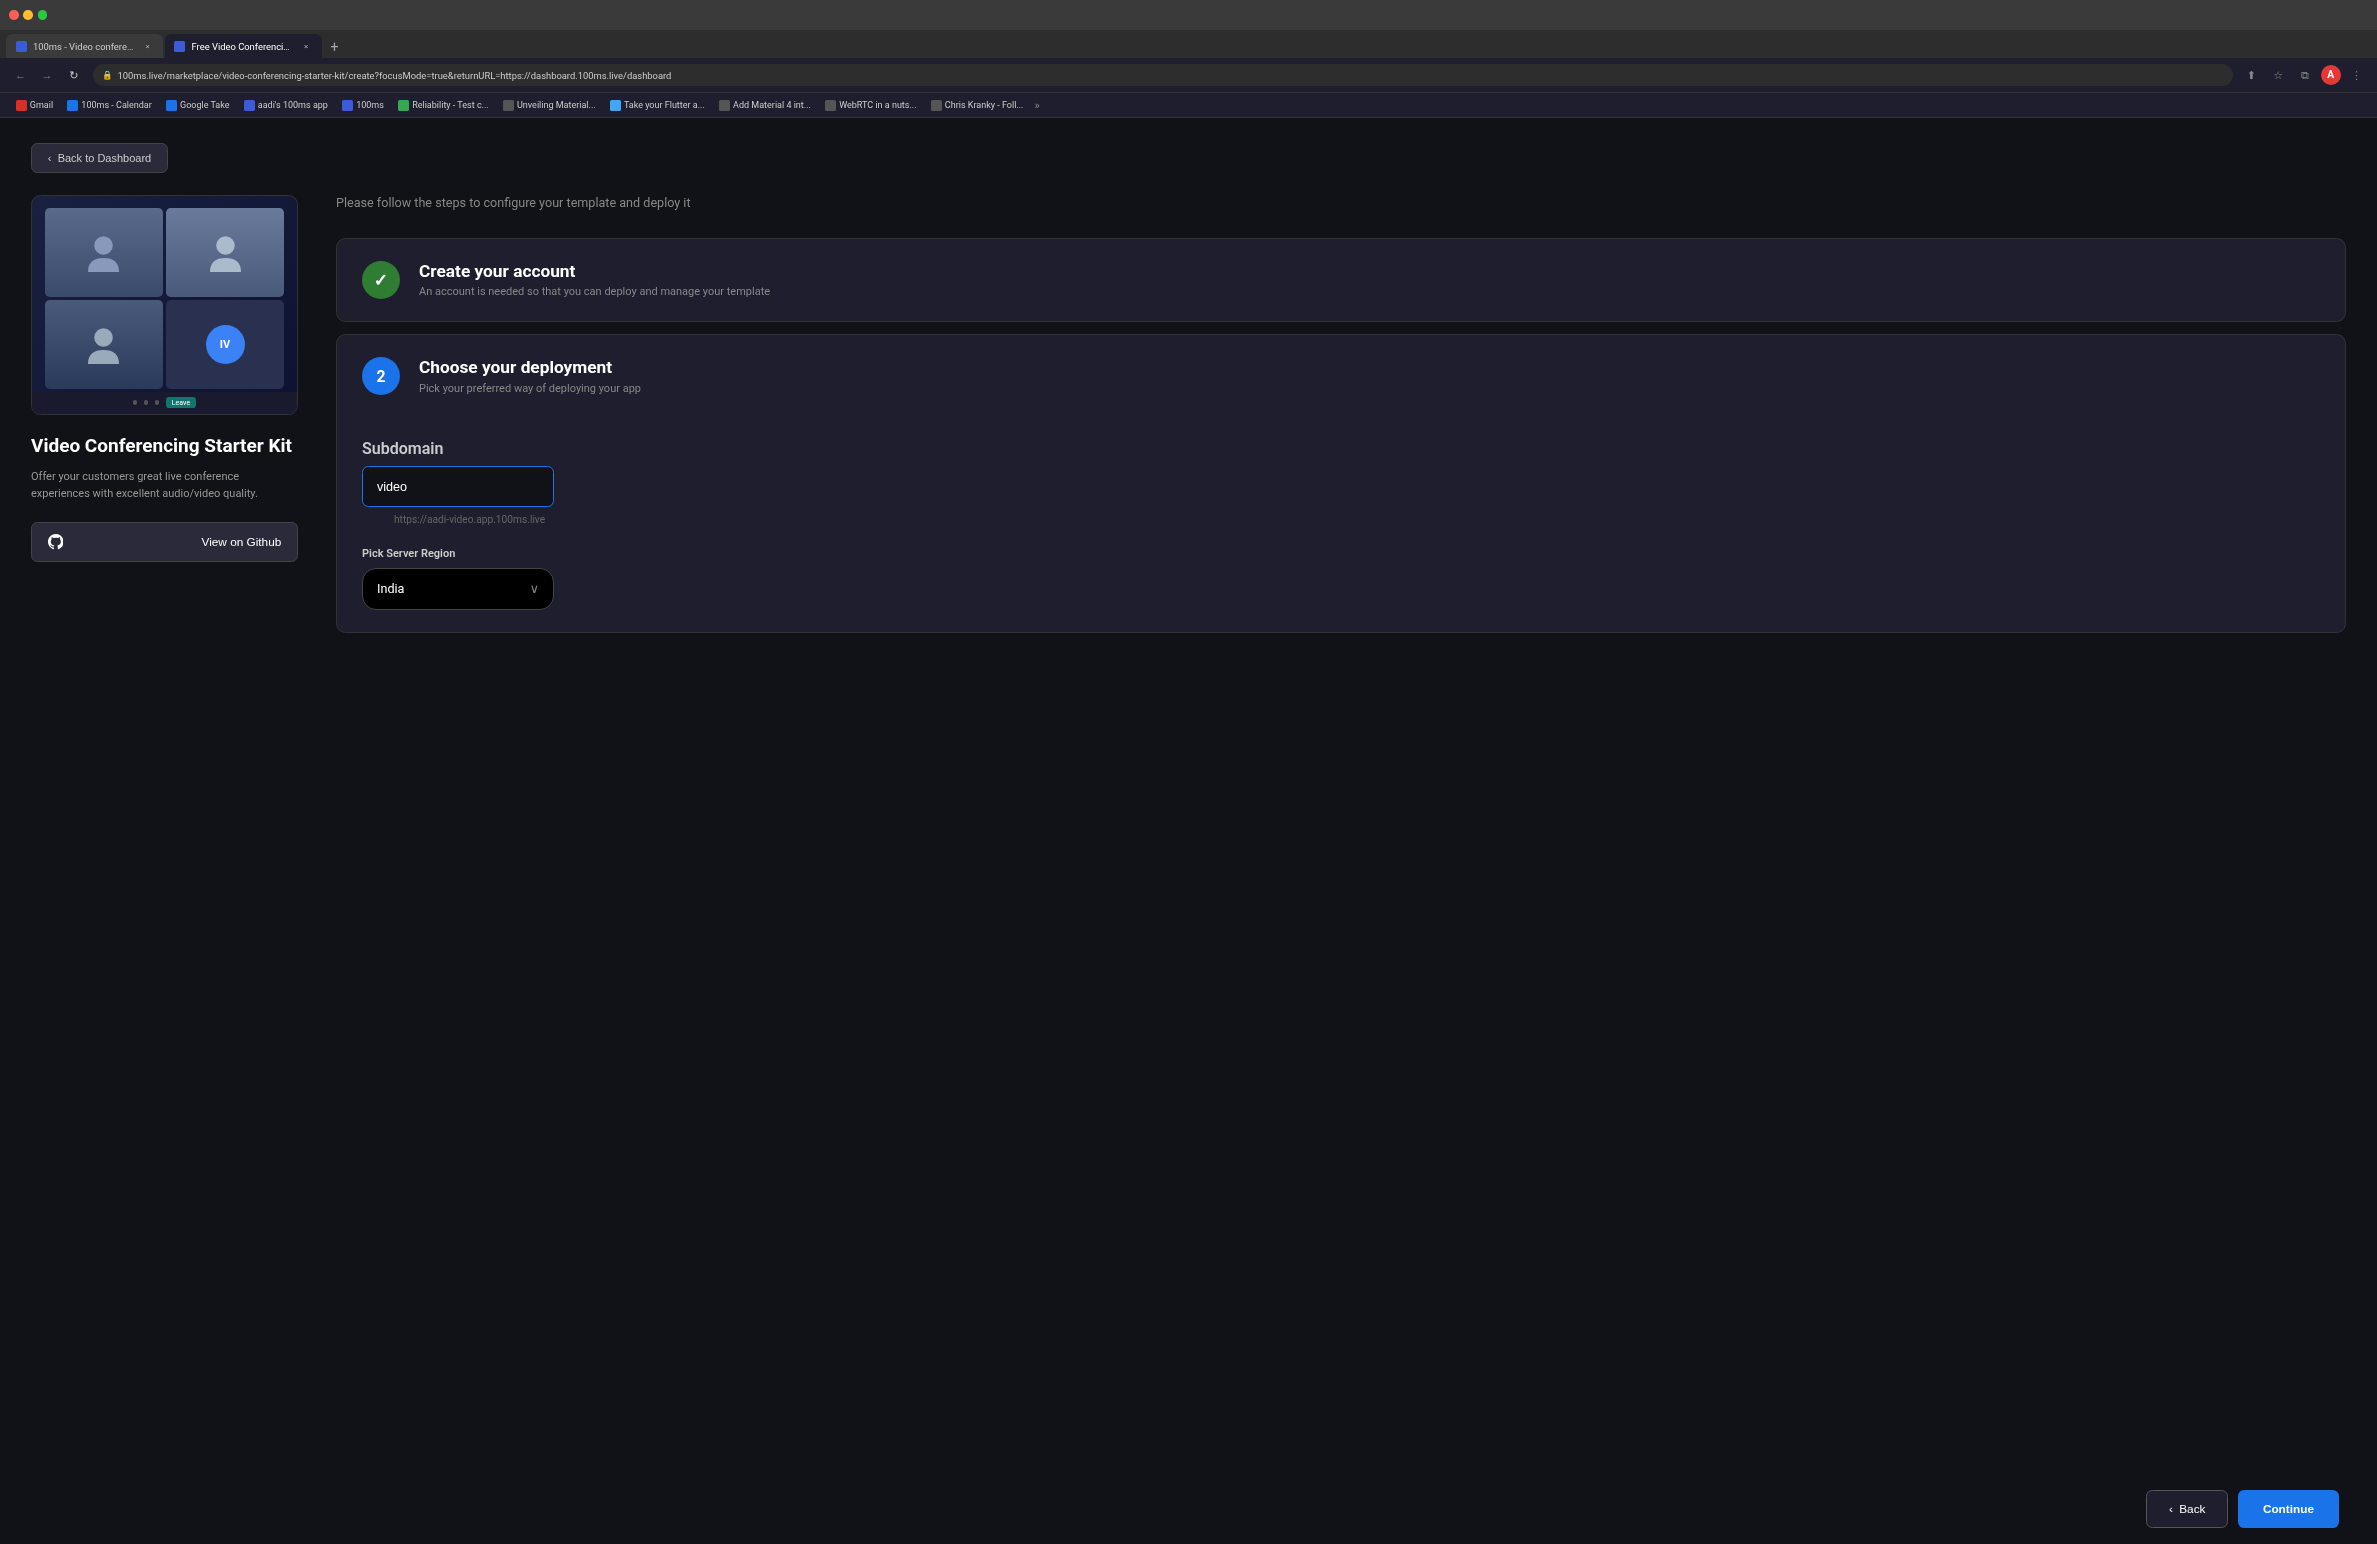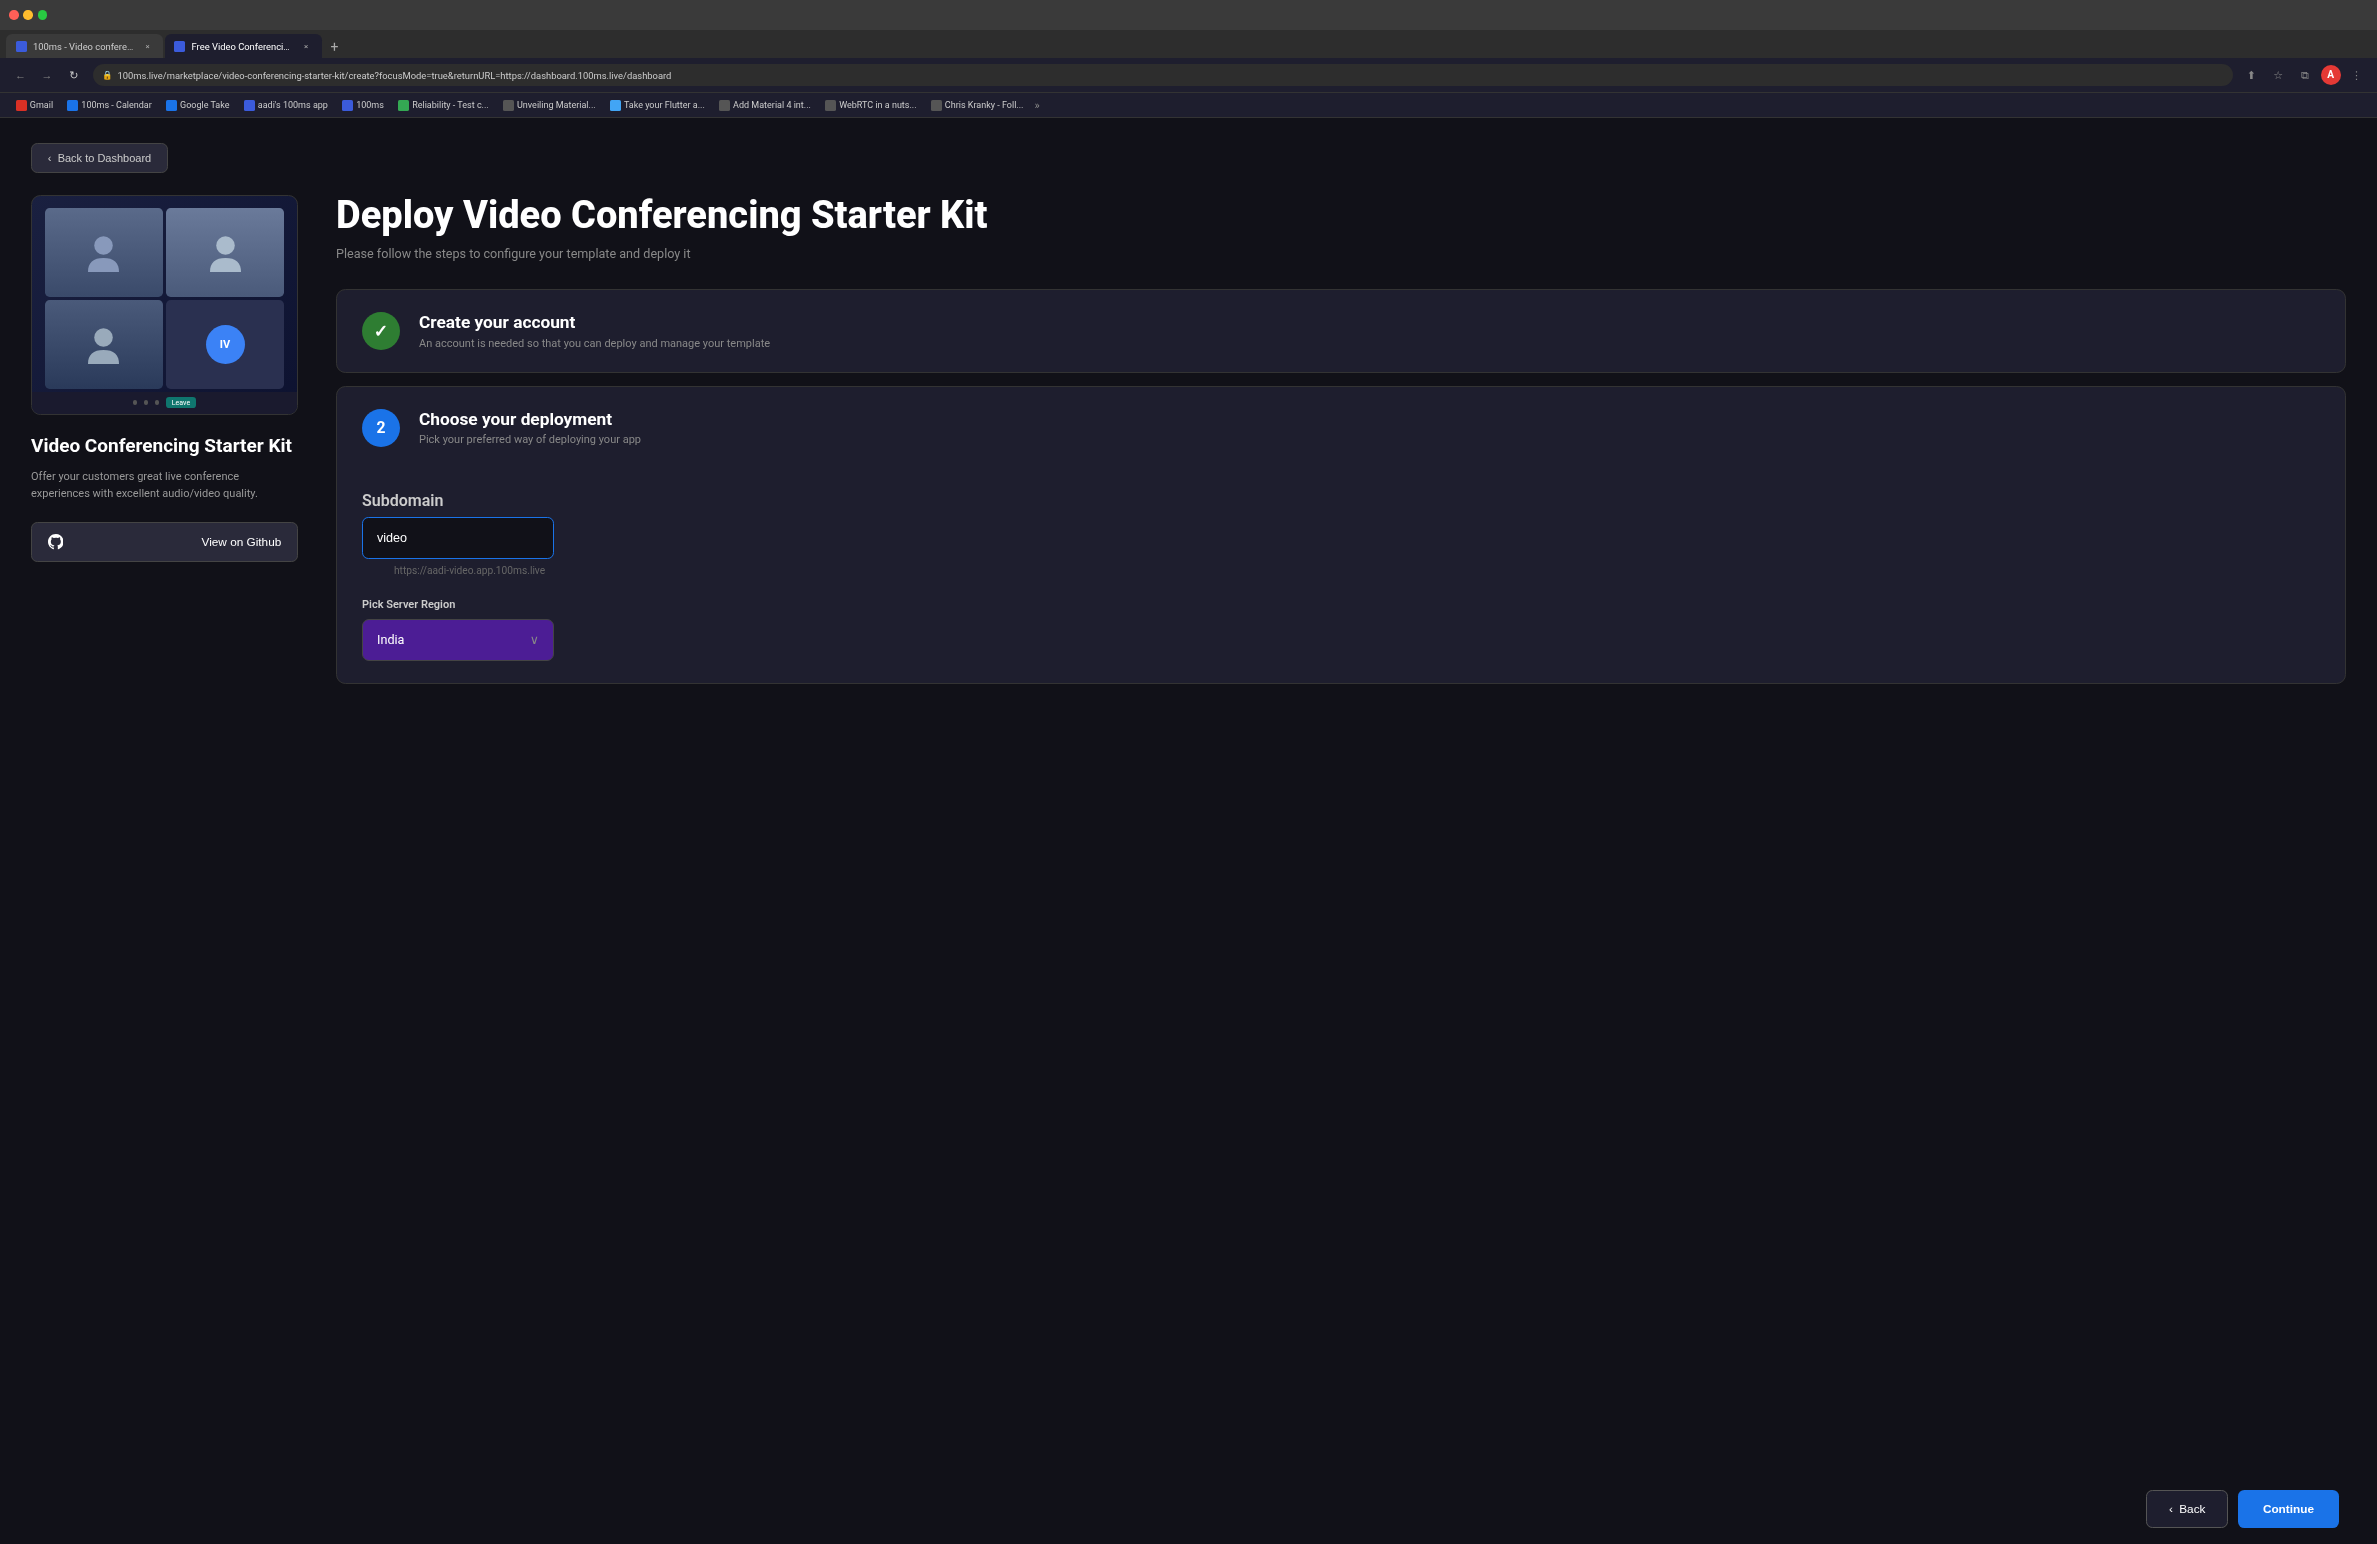--- a/index.html
+++ b/index.html
@@ -436,23 +436,23 @@
 
     .region-label {
       font-size: 11px;
       font-weight: 600;
       color: #ccc;
       margin-bottom: 7.9px;
       display: block;
     }
     .region-select {
       width: 100%;
-      background: #4c1d95;
+      background: #000000;
       border: 0.8px solid #444;
-      border-radius: 7px;
+      border-radius: 14px;
       padding: 12.6px 14px;
       font-size: 12.6px;
       color: #fff;
       display: flex;
       align-items: center;
       justify-content: space-between;
       cursor: pointer;
     }
     .chevron-down {
       color: #888;
@@ -655,21 +655,20 @@
       <button class="github-btn">
 
         <svg class="github-icon" viewBox="0 0 24 24" fill="white">
           <path d="M12 0C5.374 0 0 5.373 0 12c0 5.302 3.438 9.8 8.207 11.387.599.111.793-.261.793-.577v-2.234c-3.338.726-4.033-1.416-4.033-1.416-.546-1.387-1.333-1.756-1.333-1.756-1.089-.745.083-.729.083-.729 1.205.084 1.839 1.237 1.839 1.237 1.07 1.834 2.807 1.304 3.492.997.107-.775.418-1.305.762-1.604-2.665-.305-5.467-1.334-5.467-5.931 0-1.311.469-2.381 1.236-3.221-.124-.303-.535-1.524.117-3.176 0 0 1.008-.322 3.301 1.23A11.509 11.509 0 0112 5.803c1.02.005 2.047.138 3.006.404 2.291-1.552 3.297-1.23 3.297-1.23.653 1.653.242 2.874.118 3.176.77.84 1.235 1.911 1.235 3.221 0 4.609-2.807 5.624-5.479 5.921.43.372.823 1.102.823 2.222v3.293c0 .319.192.694.801.576C20.566 21.797 24 17.3 24 12c0-6.627-5.373-12-12-12z"></path>
         </svg>
         <span>View on Github</span>
       </button>
     </div>
 
     <div class="right-panel">
-      <h1 class="page-title">Deploy Video Conferencing Starter Kit</h1>
       <p class="page-subtitle">Please follow the steps to configure your template and deploy it</p>
 
       <div class="step-card">
         <div class="step-icon completed">
           <span class="checkmark">✓</span>
         </div>
         <div class="step-content">
           <h3 class="step-title">Create your account</h3>
           <p class="step-subtitle">An account is needed so that you can deploy and manage your template</p>
         </div>

